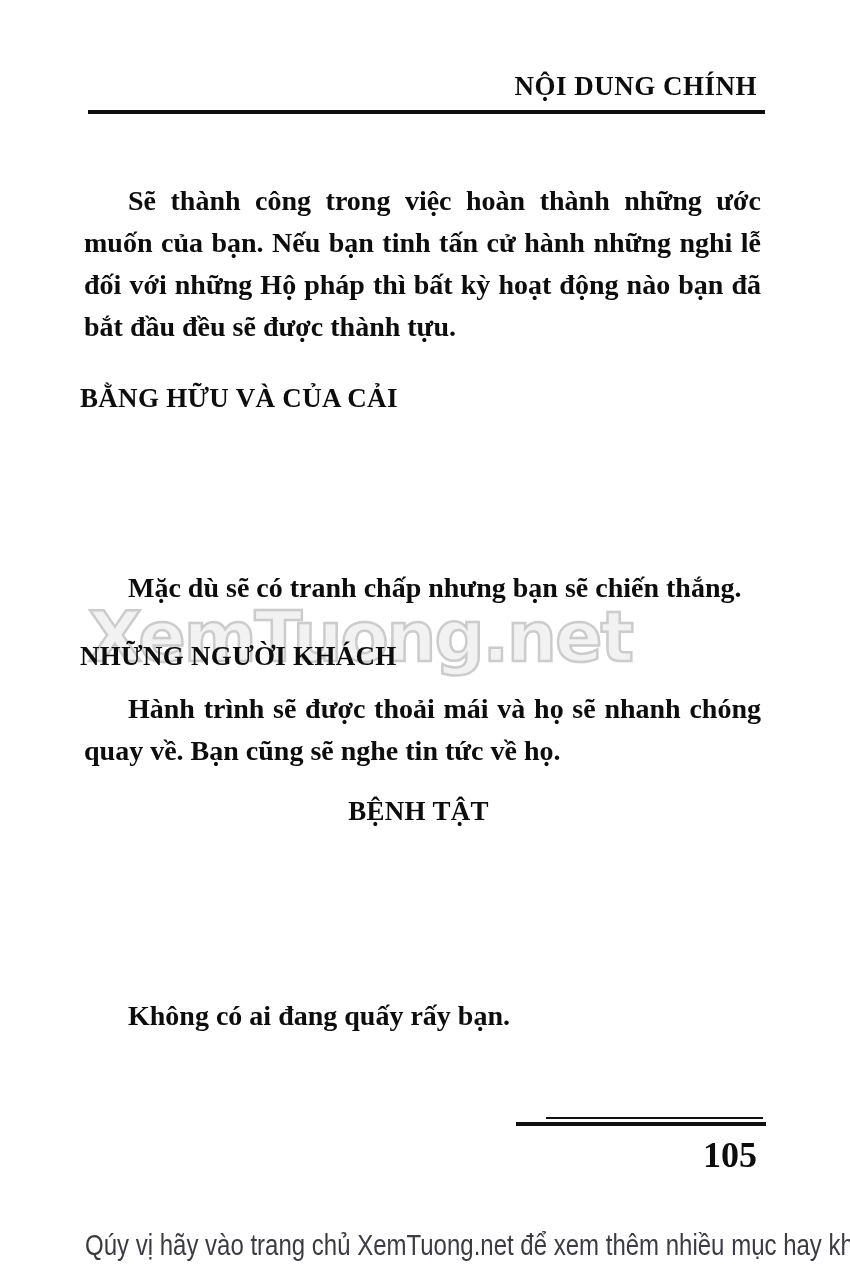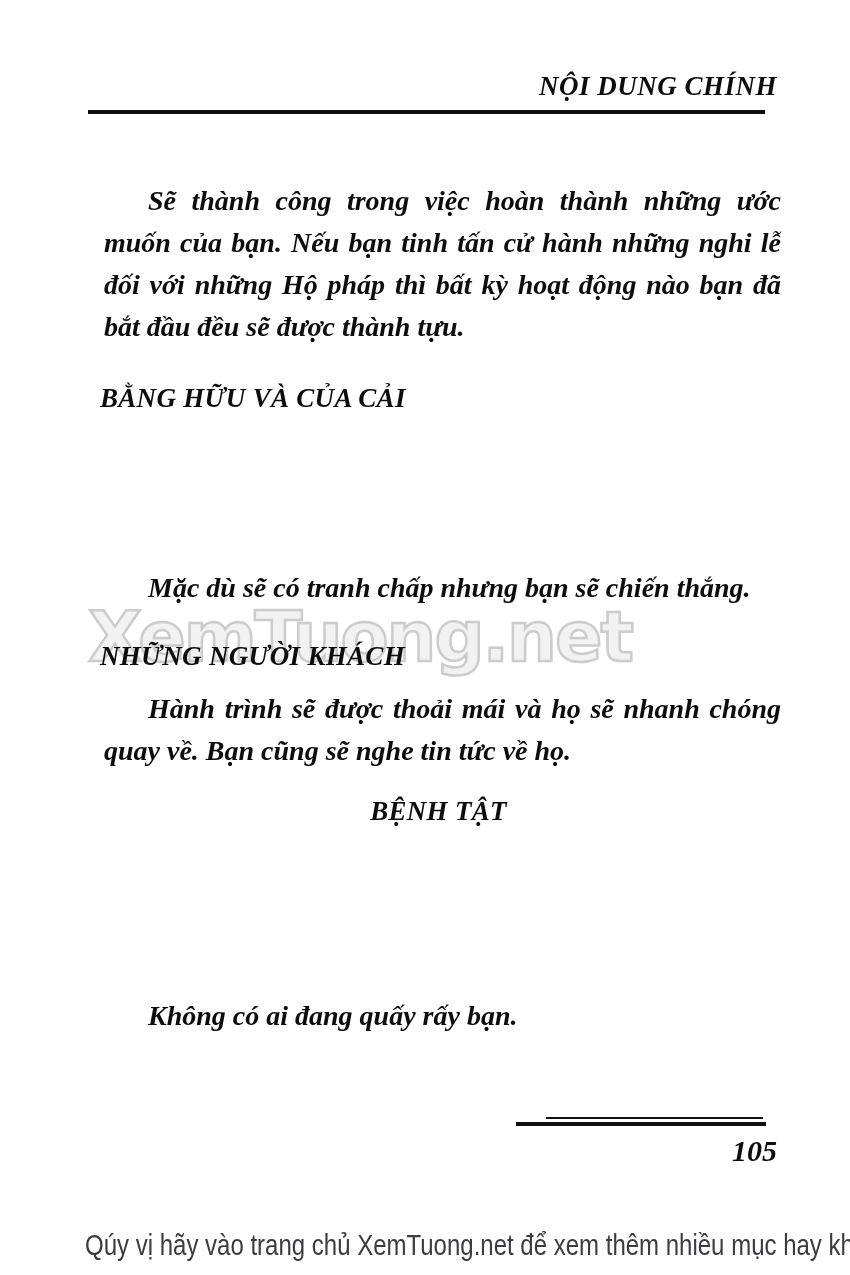--- a/index.html
+++ b/index.html
@@ -5,21 +5,21 @@
   html, body { margin: 0; padding: 0; background: #ffffff; }
   .page {
     position: relative;
     width: 850px;
     height: 1275px;
     background: #ffffff;
     overflow: hidden;
     font-family: "Liberation Serif", serif;
     color: #0d0d0d;
   }
-  .abs { position: absolute; left: 100px; width: 677px; z-index: 3; font-style: italic; }
+  .abs { position: absolute; left: 80px; width: 677px; z-index: 3; }
 
   .header-title {
     top: 71px;
     text-align: right;
     font-size: 27px;
     font-weight: bold;
     letter-spacing: 0.5px;
     margin: 0;
   }
   .header-rule {
@@ -76,21 +76,21 @@
   }
   .pagenum-rule-thick {
     position: absolute;
     top: 1122px; left: 516px;
     width: 250px; height: 4px;
     background: #111; z-index: 3;
   }
   .pagenum {
     top: 1134px;
     text-align: right;
-    font-size: 30px;
+    font-size: 36px;
     font-weight: bold;
   }
 
   .footer-note {
     position: absolute;
     top: 1228px; left: 0;
     width: 850px;
     text-align: center;
     font-family: "Liberation Sans", sans-serif;
     font-size: 30px;

